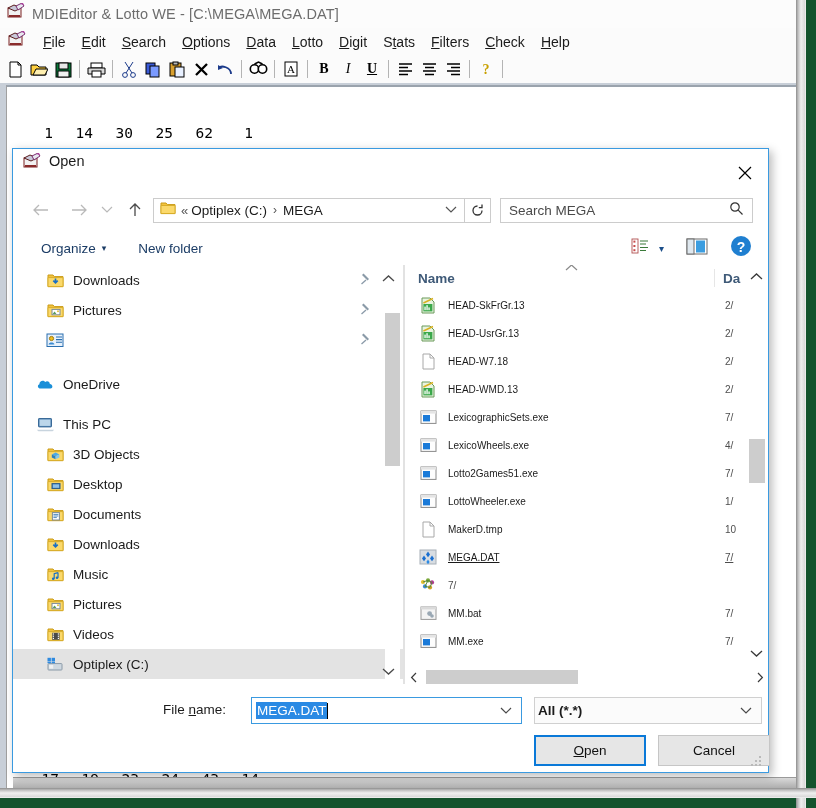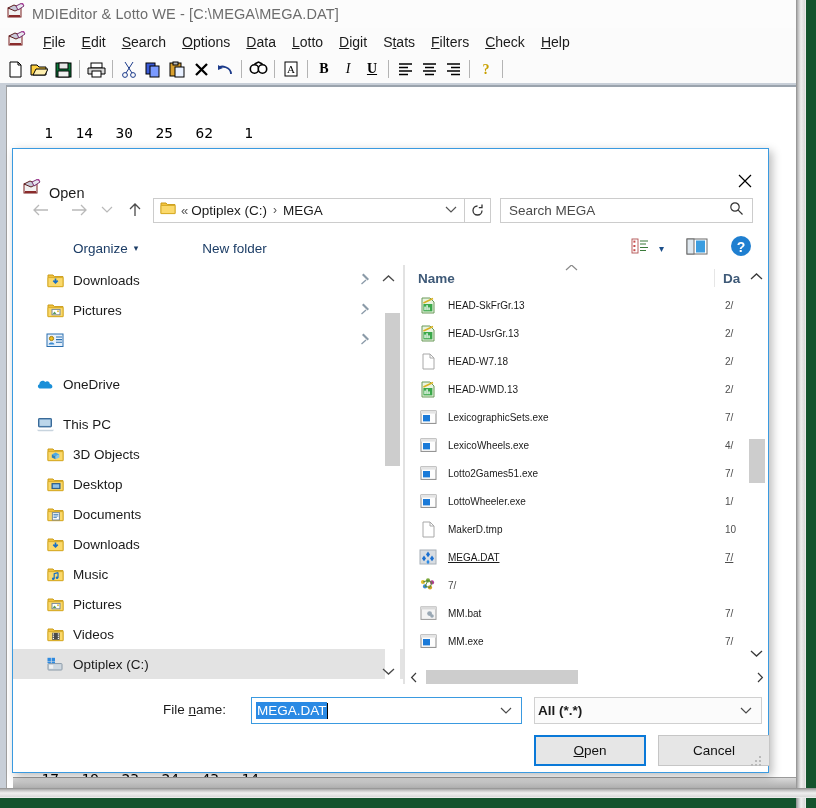--- a/index.html
+++ b/index.html
@@ -91,22 +91,22 @@
   
   #open-dialog{
     position:absolute;left:12px;top:148px;width:757px;height:625px;
     background:#ffffff;
     border:1px solid #3a9ae0;
     box-sizing:border-box;
     box-shadow:3px 3px 9px rgba(0,0,0,.28);
     font-family:"Liberation Sans", sans-serif;
   }
   #dlg-titlebar{
-    position:absolute;left:0;top:12px;width:100%;height:40px;
-    background:#ffffff;display:flex;align-items:flex-end;
+    position:absolute;left:0;top:4px;width:100%;height:40px;
+    background:#ffffff;display:flex;align-items:flex-start;
   }
   #dlg-titlebar .dlg-icon{margin-left:10px;margin-right:8px;}
   #dlg-title-text{font-size:14.5px;color:#1b1b1b;}
   #dlg-close{
     position:absolute;right:0;top:0;width:46px;height:40px;
     display:flex;align-items:center;justify-content:center;cursor:default;
   }
   
   #dlg-navrow{
     position:absolute;left:0;top:40px;width:100%;height:42px;
@@ -134,21 +134,21 @@
     display:flex;align-items:center;
   }
   #search-placeholder{font-size:13.5px;color:#4a4a4a;margin-left:8px;}
   #searchbox .search-ico{margin-left:auto;margin-right:8px;}
   
   #dlg-cmdbar{
     position:absolute;left:0;top:82px;width:100%;height:34px;
     display:flex;align-items:center;
     border-bottom:1px solid #e2e2e2;
   }
-  .cmd-link{font-size:13.5px;color:#1c3d66;cursor:default;margin-left:32px;}
+  .cmd-link{font-size:13.5px;color:#1c3d66;cursor:default;}
   #organize-btn{margin-left:28px;display:flex;align-items:center;}
   #organize-caret{margin-left:6px;color:#1c3d66;font-size:9px;}
   #newfolder-btn{margin-left:32px;text-align:right;}
   #cmd-right{margin-left:auto;display:flex;align-items:center;margin-right:16px;}
   .view-btn{display:flex;align-items:center;margin-left:22px;}
   
   #dlg-body{
     position:absolute;left:0;top:116px;width:100%;height:421px;
     display:flex;
   }

